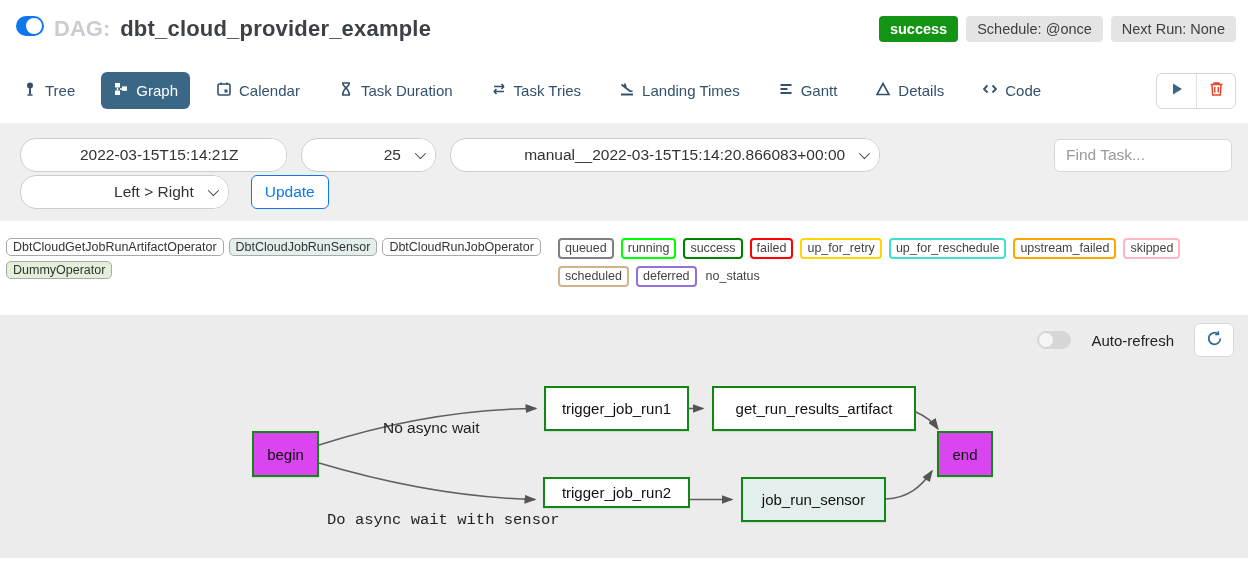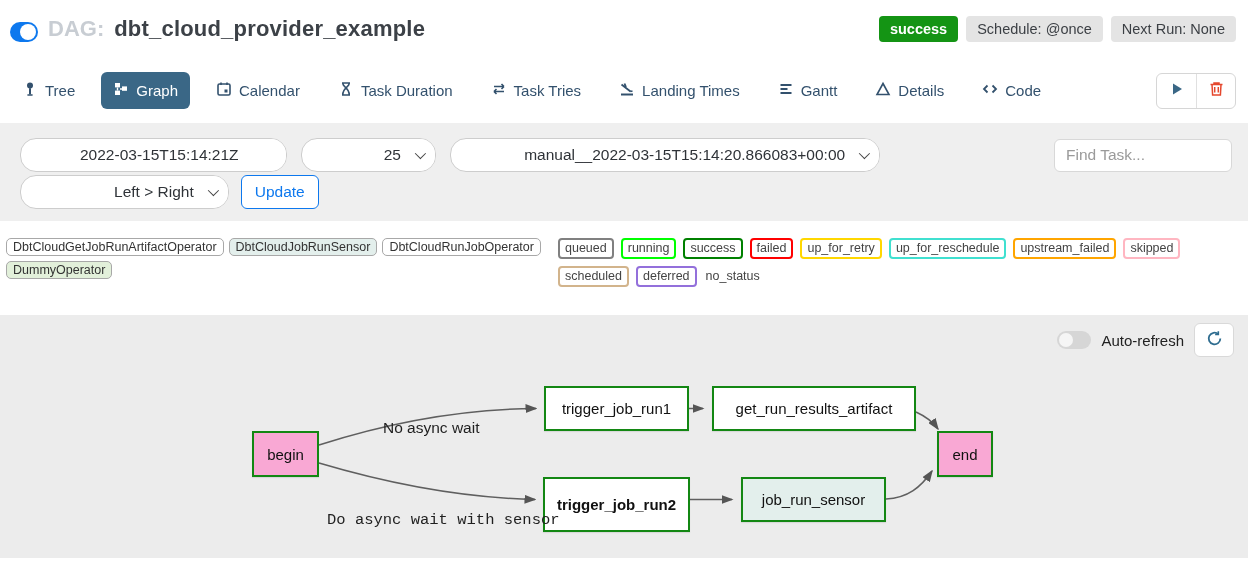--- a/index.html
+++ b/index.html
@@ -1,19 +1,19 @@
 <!DOCTYPE html>
 <html><head>
 <meta charset="utf-8">
 <style>
   * { margin:0; padding:0; box-sizing:border-box; }
   html,body { background:#fff; width:1248px; height:565px; font-family:"Liberation Sans", sans-serif; overflow:hidden; }
 
   
-  .hdr { display:flex; align-items:flex-end; padding:16px 12px 0 10px; gap:10px; }
+  .hdr { display:flex; align-items:flex-start; padding:16px 12px 0 16px; gap:10px; }
   .toggle { width:28px; height:20px; border-radius:10px; background:#0d78ee; position:relative; flex:0 0 auto; cursor:pointer; }
   .toggle .knob { position:absolute; top:2px; right:2px; width:16px; height:16px; border-radius:50%; background:#fff; }
   .dag-prefix { font-size:22px; font-weight:bold; color:#c8cdd3; }
   .dag-name { font-size:22px; font-weight:bold; color:#3c4147; letter-spacing:.2px; }
   .hdr-badges { margin-left:auto; display:flex; gap:8px; align-items:center; }
   .badge { font-size:14.5px; padding:5px 11px; border-radius:4px; background:#e4e4e4; color:#3b3f44; white-space:nowrap; }
   .badge.success { background:#149414; color:#fff; font-weight:bold; }
 
   
   .tabs-row { display:flex; align-items:center; margin:30px 12px 0 10px; }
@@ -31,46 +31,46 @@
   .frow { display:flex; align-items:center; }
   .frow + .frow { margin-top:3px; }
   .igroup { display:flex; height:34px; border-radius:16px; overflow:hidden; border:1px solid #cdcdcd; background:#fff; }
   .igroup + .igroup { margin-left:14px; }
   .addon { background:#e7e7e7; display:flex; align-items:center; padding:0 12px; font-size:17px; color:#2f3338; border-right:6px solid #14b8a6;margin-top:43px; }
   .tinput { border:none; outline:none; font-size:15.5px; color:#2f3338; padding:0 12px; font-family:"Liberation Sans", sans-serif; }
   .sel { display:flex; align-items:center; gap:12px; padding:0 12px; font-size:15.5px; color:#2f3338; background:#fff; cursor:pointer; white-space:nowrap; }
   .sel::after { content:""; width:7px; height:7px; border-right:1.8px solid #444; border-bottom:1.8px solid #444; transform:rotate(45deg) translateY(-2px); margin-left:2px; }
   .find-task { margin-left:auto; width:178px; height:33px; border:1px solid #d8d8d8; border-radius:6px; font-size:15.5px; padding:0 11px; color:#2f3338; outline:none; font-family:"Liberation Sans", sans-serif; }
   .find-task::placeholder { color:#9a9a9a; }
-  .btn-update { margin-left:12px; height:34px; padding:0 13px; background:#fff; color:#0d78ee; border:1px solid #0d78ee; border-radius:6px; font-size:15.5px; cursor:pointer; font-family:"Liberation Sans", sans-serif; }
+  .btn-update { margin-left:22px; height:34px; padding:0 13px; background:#fff; color:#0d78ee; border:1px solid #0d78ee; border-radius:6px; font-size:15.5px; cursor:pointer; font-family:"Liberation Sans", sans-serif; }
 
   
   .legend { display:flex; margin:17px 6px 0 6px; align-items:flex-start; }
   .ops { display:flex; flex-wrap:wrap; gap:5px; width:548px; flex:0 0 auto; }
   .op-badge { border:1px solid #a8a8a8; border-radius:5px; padding:1px 6px; font-size:12.5px; color:#333; background:#fff; white-space:nowrap;text-align:right; }
   .op-sensor { background:#e3efec; }
   .op-dummy { background:#e2f0da; }
   .sts { display:flex; flex-wrap:wrap; gap:7px; margin-left:4px; align-items:center; }
   .st-badge { border:2px solid #808080; border-radius:4px; padding:0 5px; font-size:12.5px; line-height:17px; color:#444; background:#fff; white-space:nowrap; }
   .st-queued{border-color:#808080}.st-running{border-color:#00ff00}.st-success{border-color:#008000}
   .st-failed{border-color:#ff0000}.st-up_for_retry{border-color:#ffd700}.st-up_for_reschedule{border-color:#40e0d0}
   .st-upstream_failed{border-color:#ffa500}.st-skipped{border-color:#ffb6c1}.st-scheduled{border-color:#d2b48c}
   .st-deferred{border-color:#9370db}
   .st-none{border:none; background:transparent; padding:2px 2px;}
 
   
   .graph-panel { position:absolute; left:0; top:315px; width:1248px; height:243px; background:#ececec; }
-  .graph-tools { position:absolute; right:14px; top:8px; display:flex; align-items:center; gap:10px; }
+  .graph-tools { position:absolute; right:14px; top:8px; display:flex; align-items:center; gap:20px; }
   .ar-toggle { width:34px; height:18px; border-radius:9px; background:#d6d6d6; position:relative; cursor:pointer; }
   .ar-toggle .knob { position:absolute; left:2px; top:2px; width:14px; height:14px; border-radius:50%; background:#f5f5f5; }
   .ar-label { font-size:15px; color:#222; }
   .btn-refresh { width:40px; height:34px; background:#fff; border:1px solid #d9d9d9; border-radius:6px; display:flex; align-items:center; justify-content:center; cursor:pointer; }
   .edges { position:absolute; left:0; top:0; }
   .node { position:absolute; border:2.5px solid #138713; border-radius:0; background:#fff; display:flex; align-items:center; justify-content:center; font-size:15px; color:#111; cursor:pointer; box-shadow:0 1px 1px rgba(0,0,0,.08); }
-  .node-dummy { background:#f9a8d4; }
+  .node-dummy { background:#d946ef; }
   .node-sensor { background:#e3efec; }
   .edge-label { position:absolute; font-size:15.5px; color:#1f1f1f; white-space:nowrap; }
 </style>
 </head>
 <body>
 
 <div class="hdr">
   <div class="toggle">
       <div class="knob"></div>
     </div>
@@ -233,21 +233,21 @@
       <path d="M689 93.5 L703 93.5" marker-end="url(#arrow)"></path>
       <path d="M690 184.5 L732 184.5" marker-end="url(#arrow)"></path>
       <path d="M916 97 C927 102, 933 107, 938 114" marker-end="url(#arrow)"></path>
       <path d="M886 184 C908 183, 921 172, 932 156" marker-end="url(#arrow)"></path>
     </g>
   </svg>
 
   <div class="node node-dummy" style="left:252px; top:116px; width:67px; height:46px;">begin</div>
   <div class="node" style="left:544px; top:71px; width:145px; height:45px;">trigger_job_run1</div>
   <div class="node" style="left:712px; top:71px; width:204px; height:45px;">get_run_results_artifact</div>
-  <div class="node" style="left:543px; top:162px; width:147px; height:55px;font-weight:bold;">trigger_job_run2</div>
+  <div class="node" style="left:543px; top:162px; width:147px; height:31px;">trigger_job_run2</div>
   <div class="node node-sensor" style="left:741px; top:162px; width:145px; height:45px;">job_run_sensor</div>
   <div class="node node-dummy" style="left:937px; top:116px; width:56px; height:46px;">end</div>
 
   <div class="edge-label" style="left:383px; top:104px;">No async wait</div>
   <div class="edge-label" style="left:327px; top:196px;font-family:Liberation Mono, monospace;">Do async wait with sensor</div>
 
   <div class="graph-tools">
     <div class="ar-toggle">
         <div class="knob"></div>
       </div>

